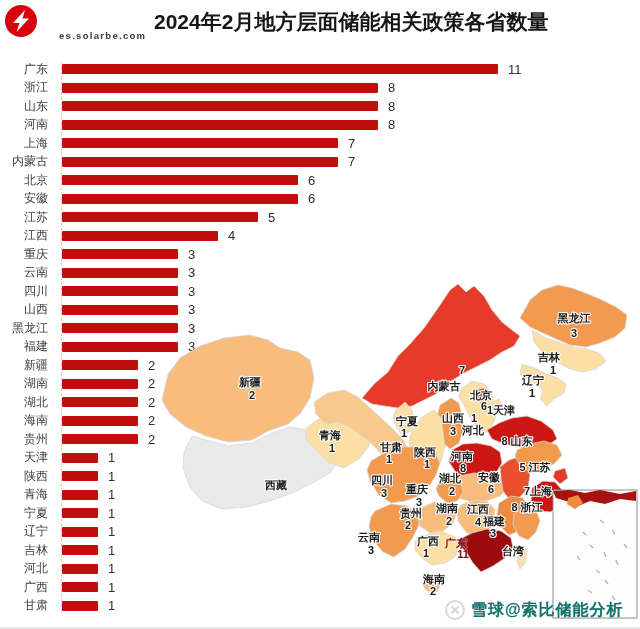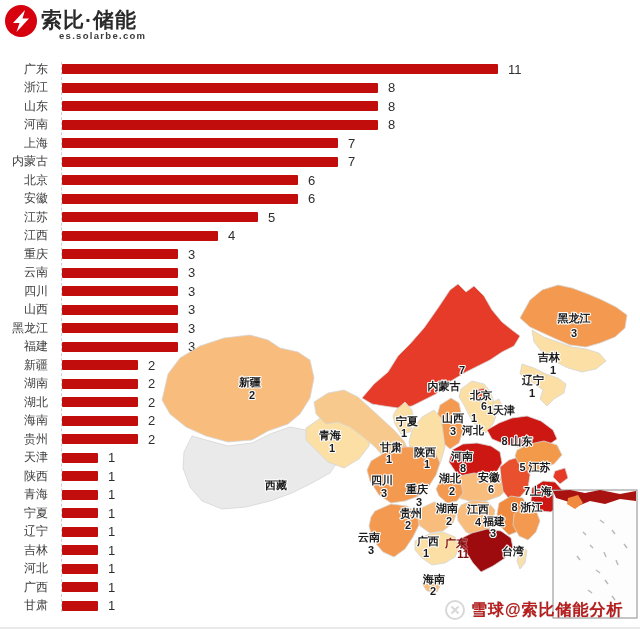--- a/index.html
+++ b/index.html
@@ -19,33 +19,33 @@
   .bar{height:10px;margin-left:7px;border-radius:1px;}
   .bar-value{margin-left:10px;font-size:13px;color:#2e2e2e;}
   
   .map{position:absolute;left:150px;top:278px;width:492px;height:348px;}
   .mshape{stroke:#d6d6d6;stroke-width:0.8;stroke-linejoin:round;}
   .mlabel{font-family:"Liberation Sans",sans-serif;font-size:11px;font-weight:bold;fill:#1c1c1c;
           text-anchor:middle;paint-order:stroke;stroke:#ffffff;stroke-width:2.2px;stroke-linejoin:round;}
   .mlabel.dark{fill:#7d0d0d;stroke:rgba(255,255,255,0.3);}
   
   .watermark{position:absolute;left:444px;top:599px;display:flex;align-items:center;gap:5px;}
-  .wm-text{font-size:16px;font-weight:bold;color:#b91c1c;letter-spacing:1px;text-shadow:0 0 1px #bdbdbd;white-space:nowrap;}
+  .wm-text{font-size:16px;font-weight:bold;color:#0f766e;letter-spacing:1px;text-shadow:0 0 1px #bdbdbd;white-space:nowrap;}
 </style>
 </head>
 <body>
 
 <div class="page">
 
   <svg class="logo" viewBox="0 0 34 34">
     <circle id="logo-circle" cx="17" cy="17" r="16" fill="#d7000f"></circle>
     <polygon points="21,6 9,19 15.5,19 12.5,28 25,14.5 18.5,14.5" fill="#ffffff"></polygon>
   </svg>
-  <div class="brand-name">索比·储能</div>
   <div class="brand-url">es.solarbe.com</div>
+  <h1 class="title">2024年2月地方层面储能相关政策各省数量</h1>
 
   <div class="axis"></div>
   <div class="bars" id="bars">
       <div class="bar-row">
         <span class="bar-label">广东</span>
         <span class="bar" style="width: 436px; background: rgb(194, 13, 13);"></span>
         <span class="bar-value" style="color: rgb(46, 46, 46);">11</span>
       </div>
       <div class="bar-row">
         <span class="bar-label">浙江</span>

